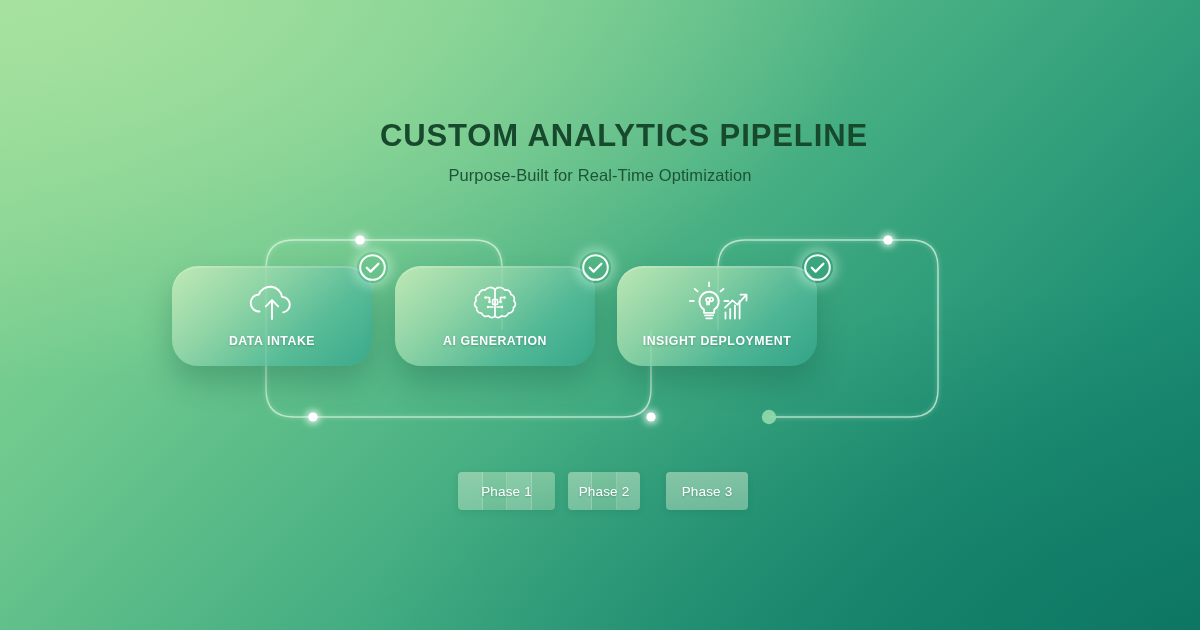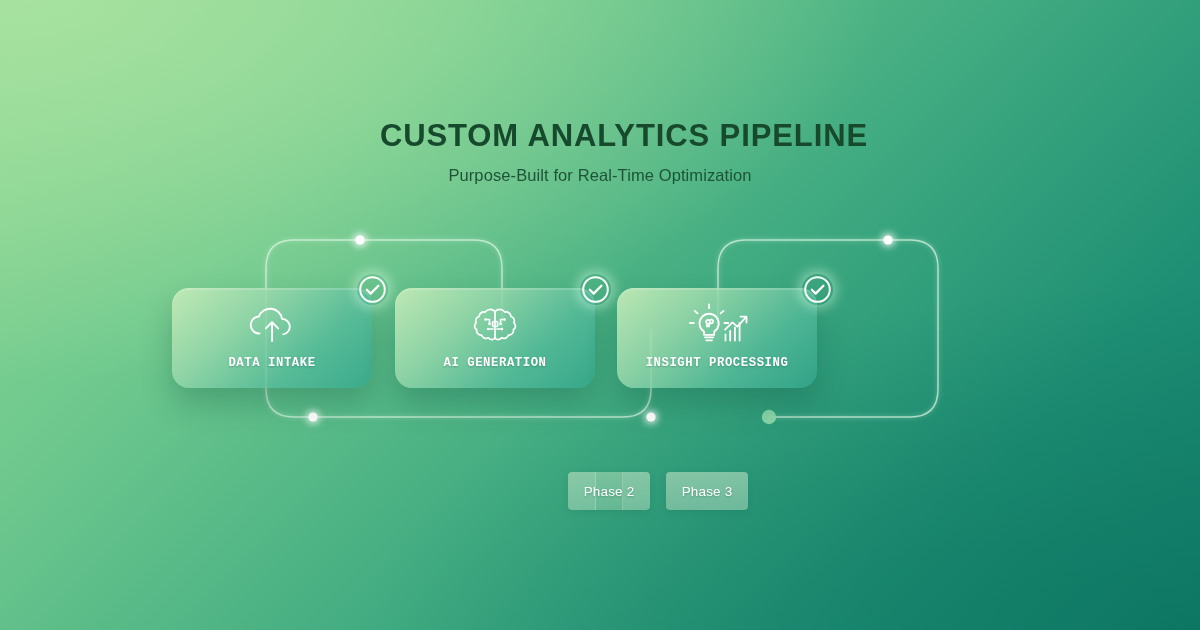--- a/index.html
+++ b/index.html
@@ -26,29 +26,28 @@
     line-height:1;margin:0 0 16px 0;white-space:nowrap;padding-left:48px;
   }
   .subtitle{font-size:16.5px;color:#1d5436;letter-spacing:.1px;line-height:1;margin:8px;}
 
   
   .connectors{position:absolute;left:0;top:0;width:1200px;height:630px;z-index:2;}
 
   
   .cards{position:absolute;left:0;top:0;width:1200px;height:630px;z-index:4;}
   .card{
-    position:absolute;top:288px;width:200px;height:100px;border-radius:17px;
+    position:absolute;top:266px;width:200px;height:100px;border-radius:26px;
     background:linear-gradient(138deg,
         rgba(196,235,183,.93) 0%,
         rgba(150,215,170,.86) 34%,
         rgba(84,186,154,.80) 68%,
         rgba(49,165,140,.76) 100%);
     box-shadow:0 16px 30px rgba(9,70,55,.26), 0 2px 0 rgba(255,255,255,.18) inset;
     overflow:visible;
-    font-family:Liberation Mono, monospace;
   }
   .card .icon{
     position:absolute;left:0;right:0;top:14px;height:46px;
     display:flex;align-items:center;justify-content:center;
   }
   .card .icon svg{display:block;overflow:visible;}
   .card .label{
     position:absolute;left:0;right:0;top:68px;text-align:center;
     color:#ffffff;font-size:12.3px;font-weight:bold;letter-spacing:.55px;
     white-space:nowrap;text-shadow:0 1px 2px rgba(10,70,55,.30);
@@ -175,34 +174,43 @@
         <svg width="74" height="46" viewBox="0 0 74 46" fill="none" stroke="#ffffff" stroke-width="1.8" stroke-linecap="round" stroke-linejoin="round">
           <path d="M24 29.5a9.6 9.6 0 1 1 10.2 0v3.3H24v-3.3Z"></path>
           <path d="M25 35.4h8.2M26.2 38.3h5.8"></path>
           <path d="M29.1 6.2V2.4M17.6 11.4l-2.9-2.5M40.6 11.4l2.9-2.5M13.8 21h-3.9M44.4 21h3.9"></path>
           <path d="M27 24.5v-3.1a1.9 1.9 0 1 1 2 0v3.1M29 21.4h2.2a1.9 1.9 0 1 0-1.1-3.4"></path>
           <path d="M45.5 38.5v-6M50.2 38.5v-9.6M54.9 38.5v-13M59.6 38.5v-17.5"></path>
           <path d="M45 27.6 52.5 20.4 57.4 24.6 66 15.2"></path>
           <path d="M60.5 14.6h6v6"></path>
         </svg>
       </div>
-      <div class="label">INSIGHT PROCESSING</div>
+      <div class="label">INSIGHT DEPLOYMENT</div>
       <div class="badge">
         <svg width="31" height="31" viewBox="0 0 31 31" fill="none">
           <circle cx="15.5" cy="15.5" r="12.3" stroke="#ffffff" stroke-width="2" opacity=".96"></circle>
           <path d="M9.8 15.8 13.6 19.6 21.4 11.8" stroke="#ffffff" stroke-width="2.3" stroke-linecap="round" stroke-linejoin="round"></path>
         </svg>
       </div>
     </div>
 
 
   </div>
 
   <div class="phases">
-    <div class="chip" style="left:568px;width:82px">
+    <div class="chip" style="left:458px;width:97px">
+      <div class="bands">
+        <i></i>
+          <i></i>
+          <i></i>
+          <i></i>
+      </div>
+      <span class="txt">Phase 1</span>
+    </div>
+    <div class="chip" style="left:568px;width:72px">
       <div class="bands">
         <i></i>
           <i></i>
           <i></i>
       </div>
       <span class="txt">Phase 2</span>
     </div>
     <div class="chip" style="left:666px;width:82px">
       <div class="bands">
         <i></i>

